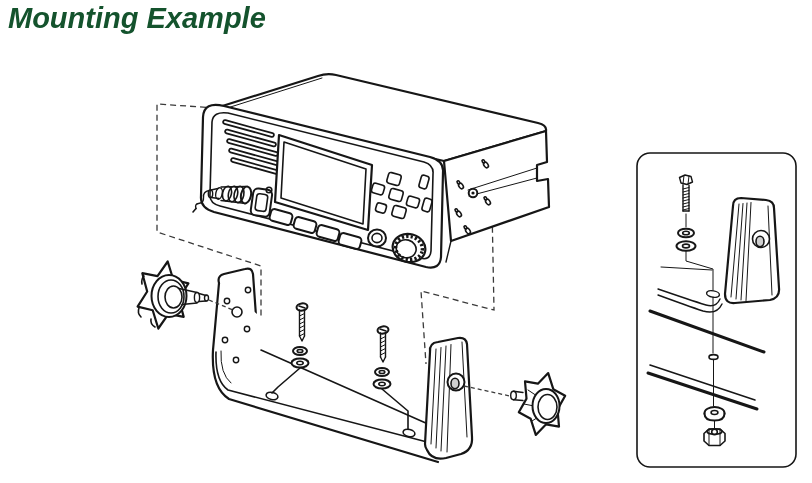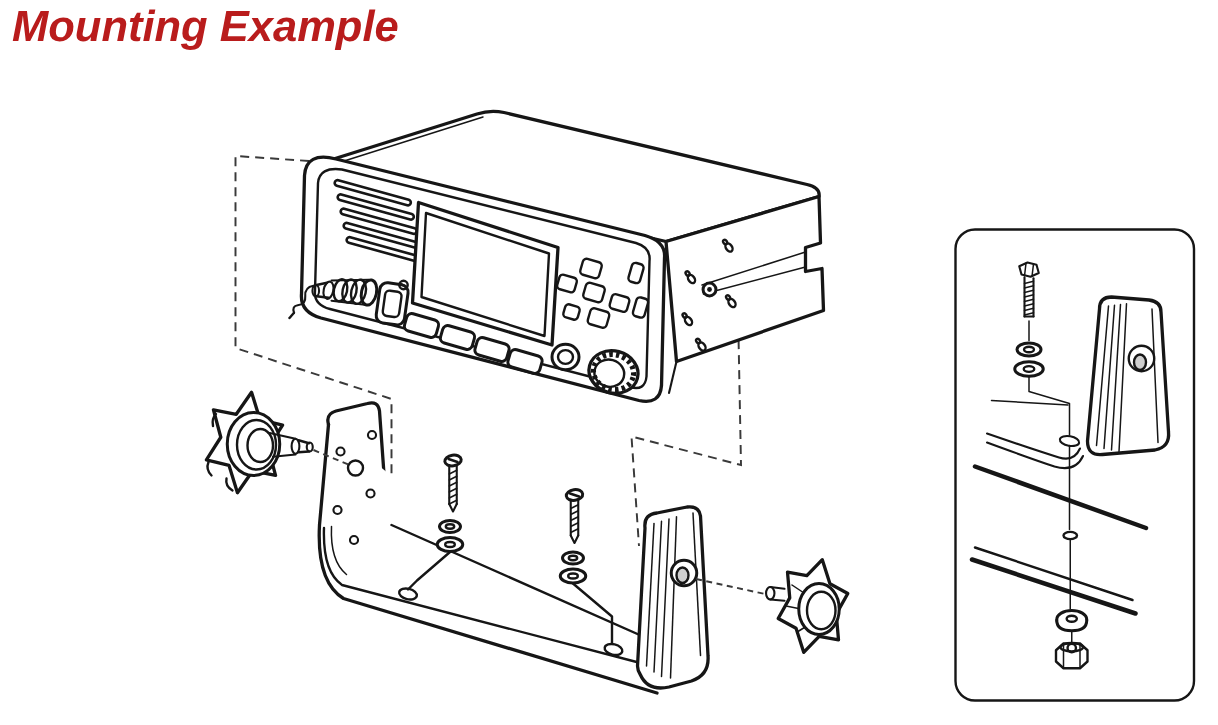--- a/index.html
+++ b/index.html
@@ -1,19 +1,19 @@
 <!DOCTYPE html>
 <html><head>
 <meta charset="utf-8">
 <style>
   html,body{margin:0;padding:0;background:#fff;}
   .canvas{position:relative;width:812px;height:483px;background:#fff;overflow:hidden;
           font-family:"Liberation Sans", sans-serif;}
   .page-title{position:absolute;left:8px;top:2px;margin:0;font-size:29px;line-height:32px;
-              font-weight:bold;font-style:italic;color:#b91c1c;letter-spacing:0px;}
+              font-weight:bold;font-style:italic;color:#14532d;letter-spacing:0px;}
   svg{position:absolute;left:0;top:0;}
   .ln{fill:none;stroke:#161616;stroke-width:1.6;stroke-linecap:round;stroke-linejoin:round;}
   .o{stroke-width:2.2;fill:#fff;}
   .ow{stroke-width:2;fill:#fff;}
   .m{stroke-width:1.4;}
   .t{stroke-width:1;}
   .dash{fill:none;stroke:#3a3a3a;stroke-width:1.3;stroke-dasharray:6 4;stroke-linecap:butt;}
   .dash2{fill:none;stroke:#3a3a3a;stroke-width:1.3;stroke-dasharray:4 3;stroke-linecap:butt;}
   .slot{stroke:#161616;stroke-width:5.5;stroke-linecap:round;fill:none;}
   .slotw{stroke:#fff;stroke-width:2;stroke-linecap:round;fill:none;}

